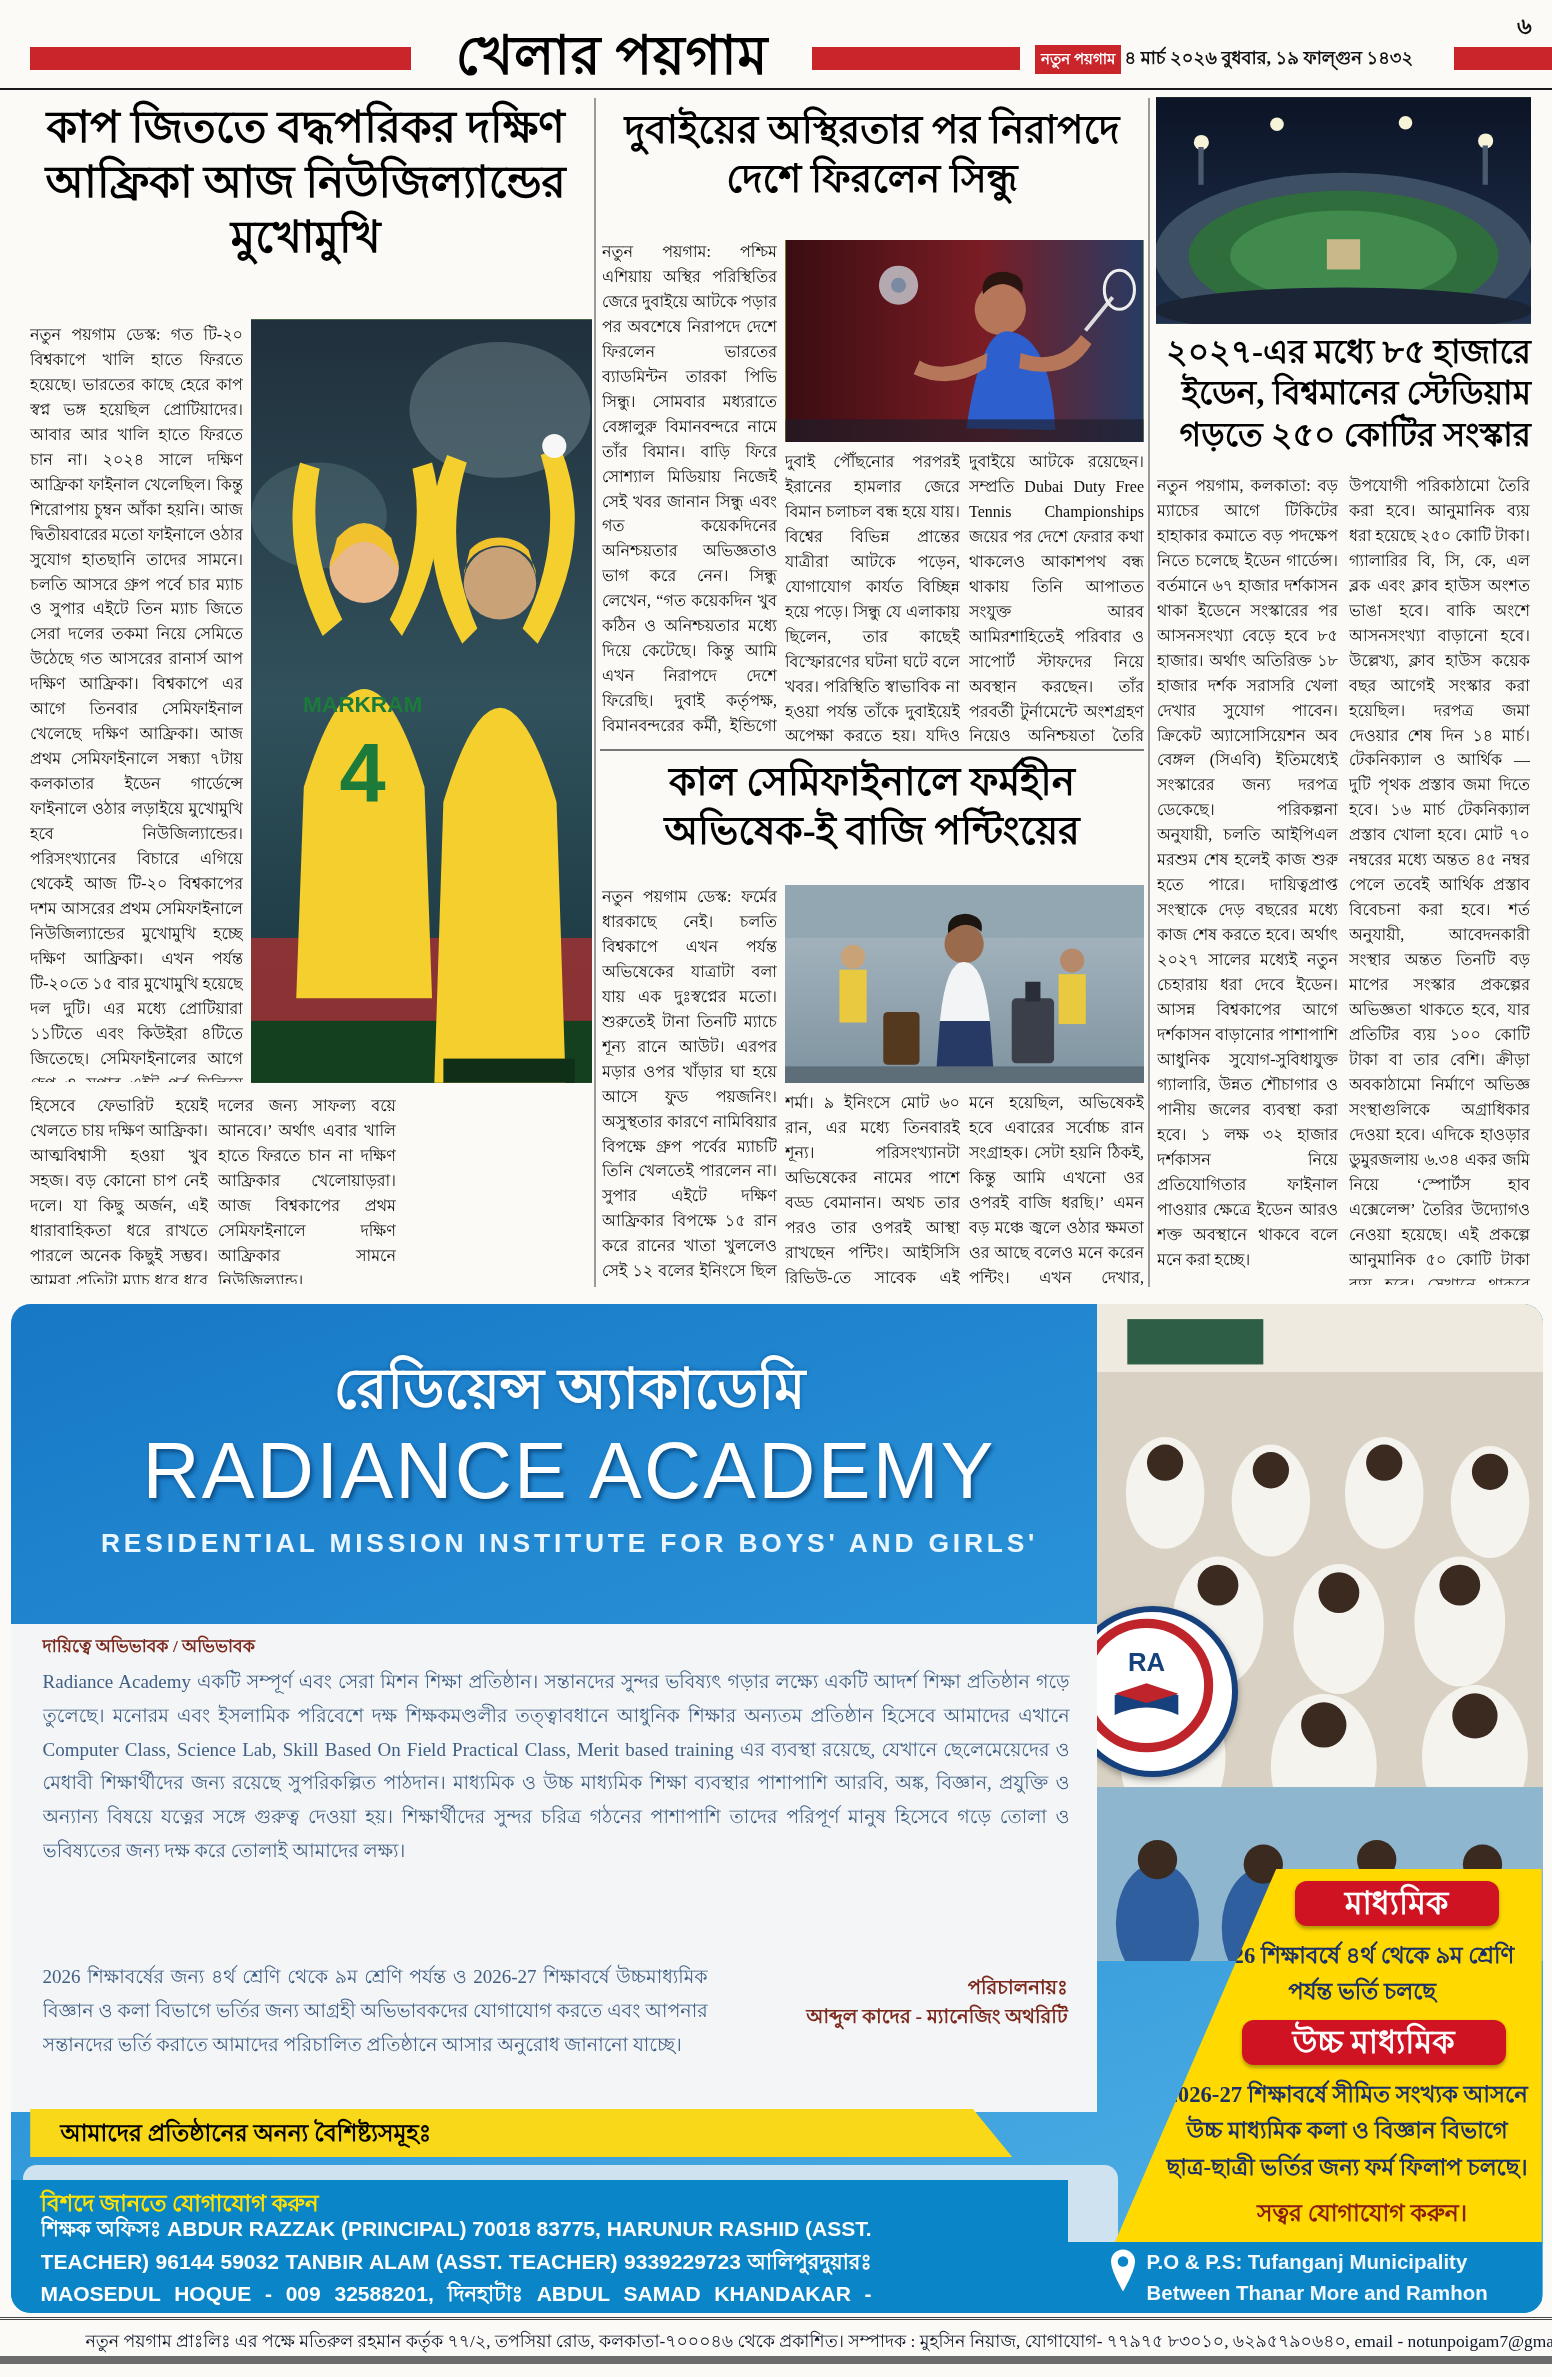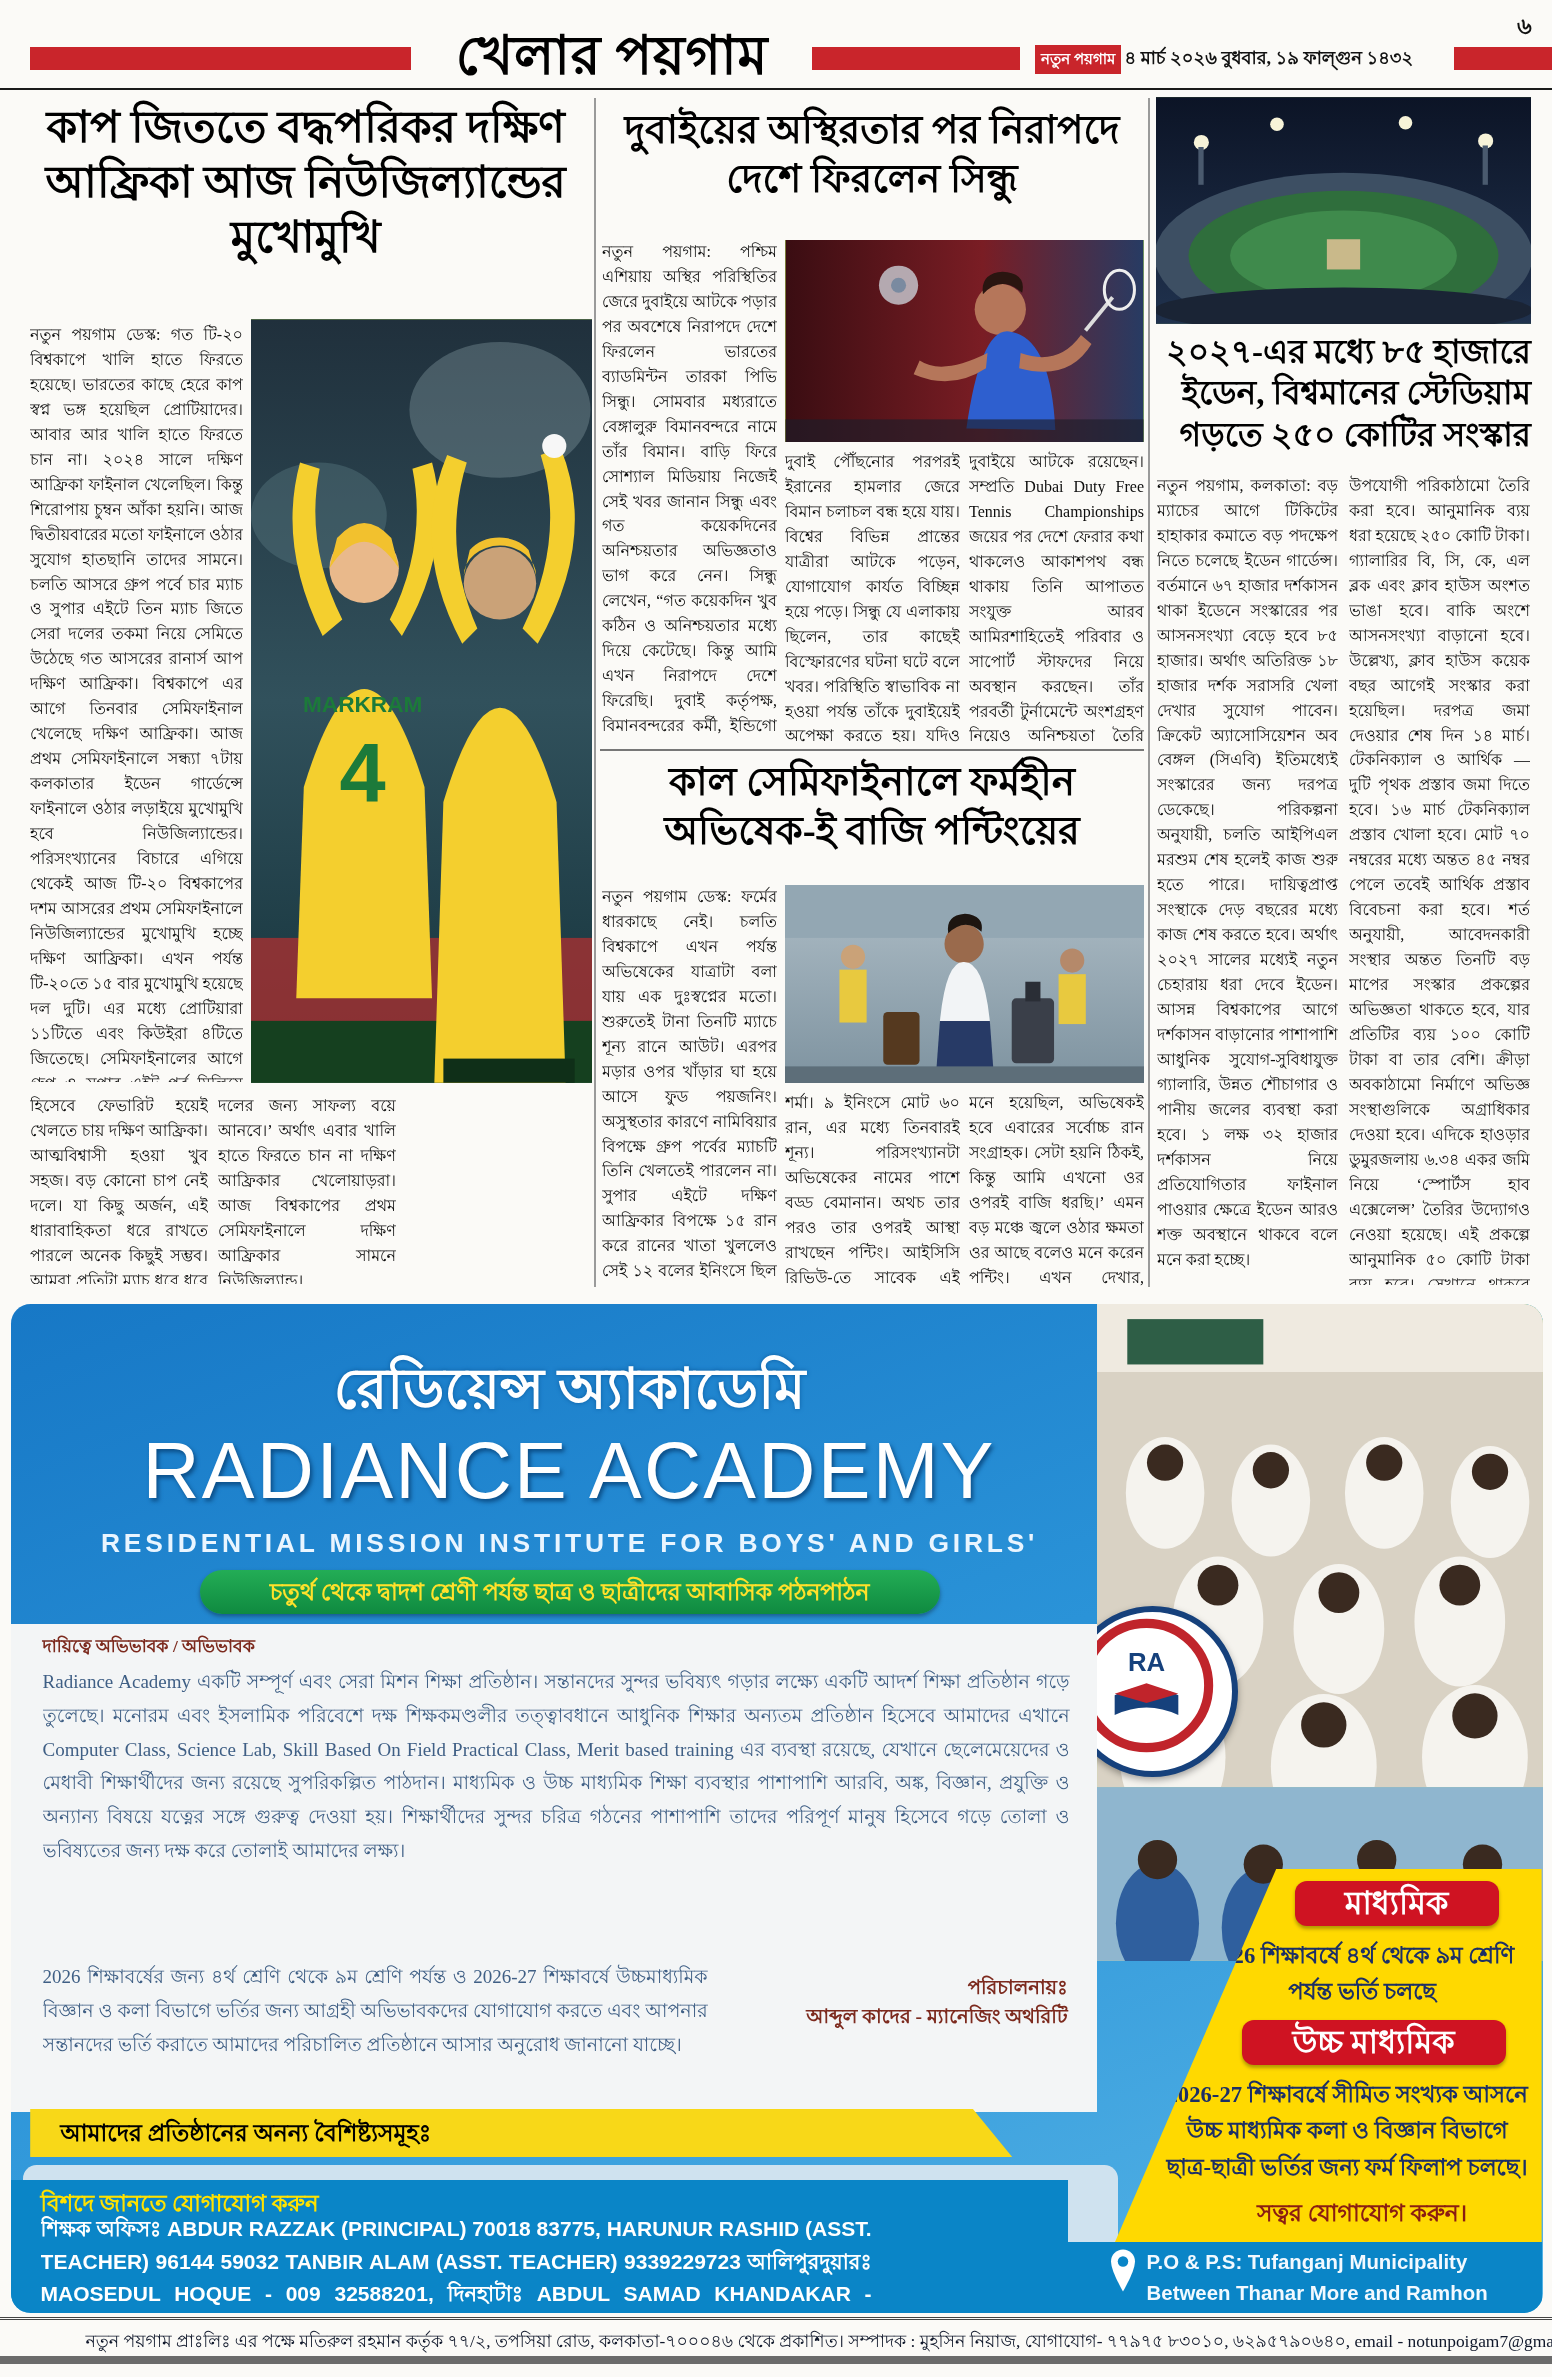--- a/index.html
+++ b/index.html
@@ -247,21 +247,20 @@
         <circle cx="97" cy="97" r="82" fill="none" stroke="#c0242b" stroke-width="12"></circle>
         <path d="M55,110 q42,-22 84,0 l0,26 q-42,-20 -84,0 z" fill="#16417c"></path>
         <path d="M55,108 l42,-14 l42,14 l-42,12 z" fill="#c0242b"></path>
         <text x="97" y="78" font-family="Liberation Sans, sans-serif" font-size="34" font-weight="bold" fill="#16417c" text-anchor="middle">RA</text>
       </svg>
     </div>
 
     <div class="abs ad-bn-title" style="left:91px;top:42px;width:936px;">রেডিয়েন্স অ্যাকাডেমি</div>
     <div class="abs ad-en-title" style="left:45px;top:121px;width:1027px;">RADIANCE ACADEMY</div>
     <div class="abs ad-sub" style="left:68px;top:224px;width:982px;">RESIDENTIAL MISSION INSTITUTE FOR BOYS' AND GIRLS'</div>
-    <div class="abs pill" style="left:189px;top:266px;width:740px;height:44px;">চতুর্থ থেকে দ্বাদশ শ্রেণী পর্যন্ত ছাত্র ও ছাত্রীদের আবাসিক পঠনপাঠন</div>
 
     <div class="abs" style="left:0;top:320px;width:1086px;height:488px;background:#f3f5f6;"></div>
     <div class="abs ad-small" style="left:32px;top:329px;width:378px;">দায়িত্বে অভিভাবক / অভিভাবক</div>
     <div class="abs ad-para" style="left:32px;top:361px;width:1027px;height:293px;overflow:hidden;">Radiance Academy একটি সম্পূর্ণ এবং সেরা মিশন শিক্ষা প্রতিষ্ঠান। সন্তানদের সুন্দর ভবিষ্যৎ গড়ার লক্ষ্যে একটি আদর্শ শিক্ষা প্রতিষ্ঠান গড়ে তুলেছে। মনোরম এবং ইসলামিক পরিবেশে দক্ষ শিক্ষকমণ্ডলীর তত্ত্বাবধানে আধুনিক শিক্ষার অন্যতম প্রতিষ্ঠান হিসেবে আমাদের এখানে Computer Class, Science Lab, Skill Based On Field Practical Class, Merit based training এর ব্যবস্থা রয়েছে, যেখানে ছেলেমেয়েদের ও মেধাবী শিক্ষার্থীদের জন্য রয়েছে সুপরিকল্পিত পাঠদান। মাধ্যমিক ও উচ্চ মাধ্যমিক শিক্ষা ব্যবস্থার পাশাপাশি আরবি, অঙ্ক, বিজ্ঞান, প্রযুক্তি ও অন্যান্য বিষয়ে যত্নের সঙ্গে গুরুত্ব দেওয়া হয়। শিক্ষার্থীদের সুন্দর চরিত্র গঠনের পাশাপাশি তাদের পরিপূর্ণ মানুষ হিসেবে গড়ে তোলা ও ভবিষ্যতের জন্য দক্ষ করে তোলাই আমাদের লক্ষ্য।</div>
     <div class="abs ad-para" style="left:32px;top:656px;width:665px;height:136px;overflow:hidden;">2026 শিক্ষাবর্ষের জন্য ৪র্থ শ্রেণি থেকে ৯ম শ্রেণি পর্যন্ত ও 2026-27 শিক্ষাবর্ষে উচ্চমাধ্যমিক বিজ্ঞান ও কলা বিভাগে ভর্তির জন্য আগ্রহী অভিভাবকদের যোগাযোগ করতে এবং আপনার সন্তানদের ভর্তি করাতে আমাদের পরিচালিত প্রতিষ্ঠানে আসার অনুরোধ জানানো যাচ্ছে।</div>
     <div class="abs ad-sign" style="left:725px;top:669px;width:332px;">
       <div>পরিচালনায়ঃ</div>
       <div>আব্দুল কাদের - ম্যানেজিং অথরিটি</div>
     </div>
 

